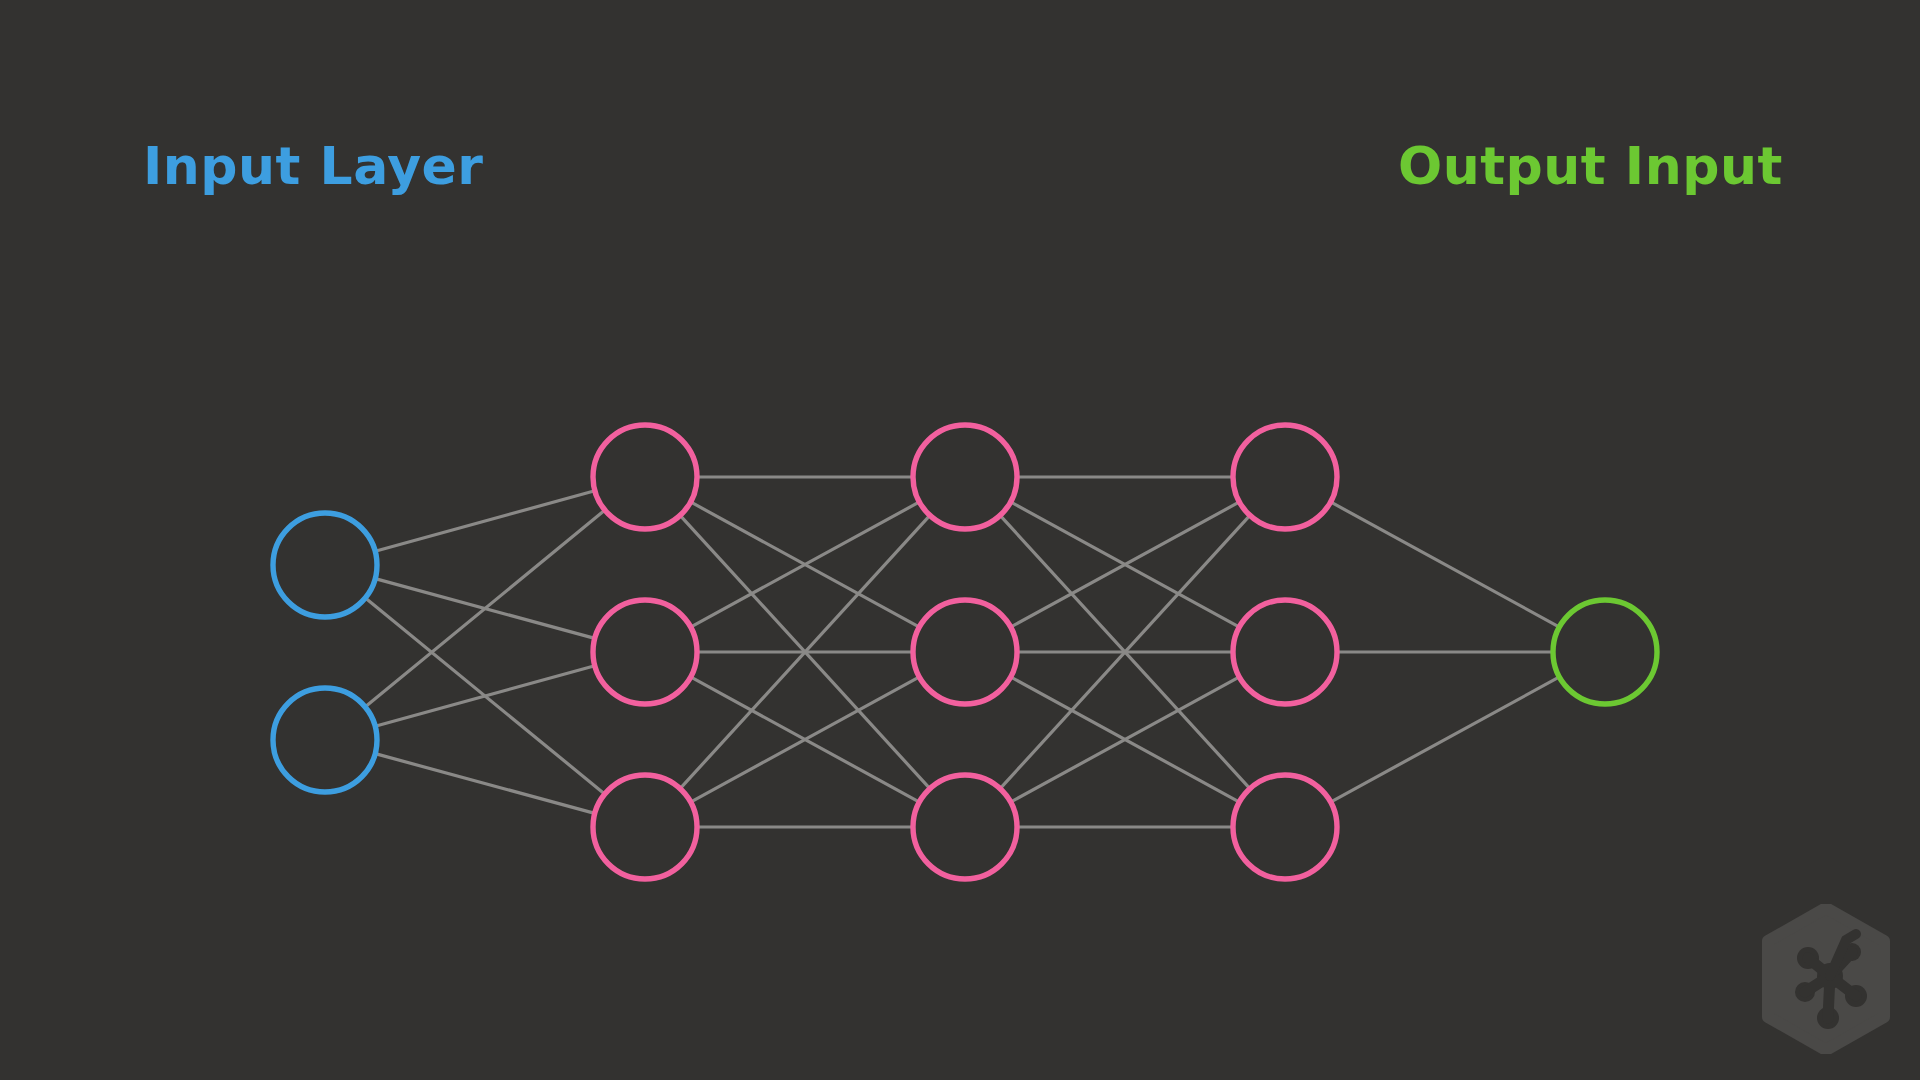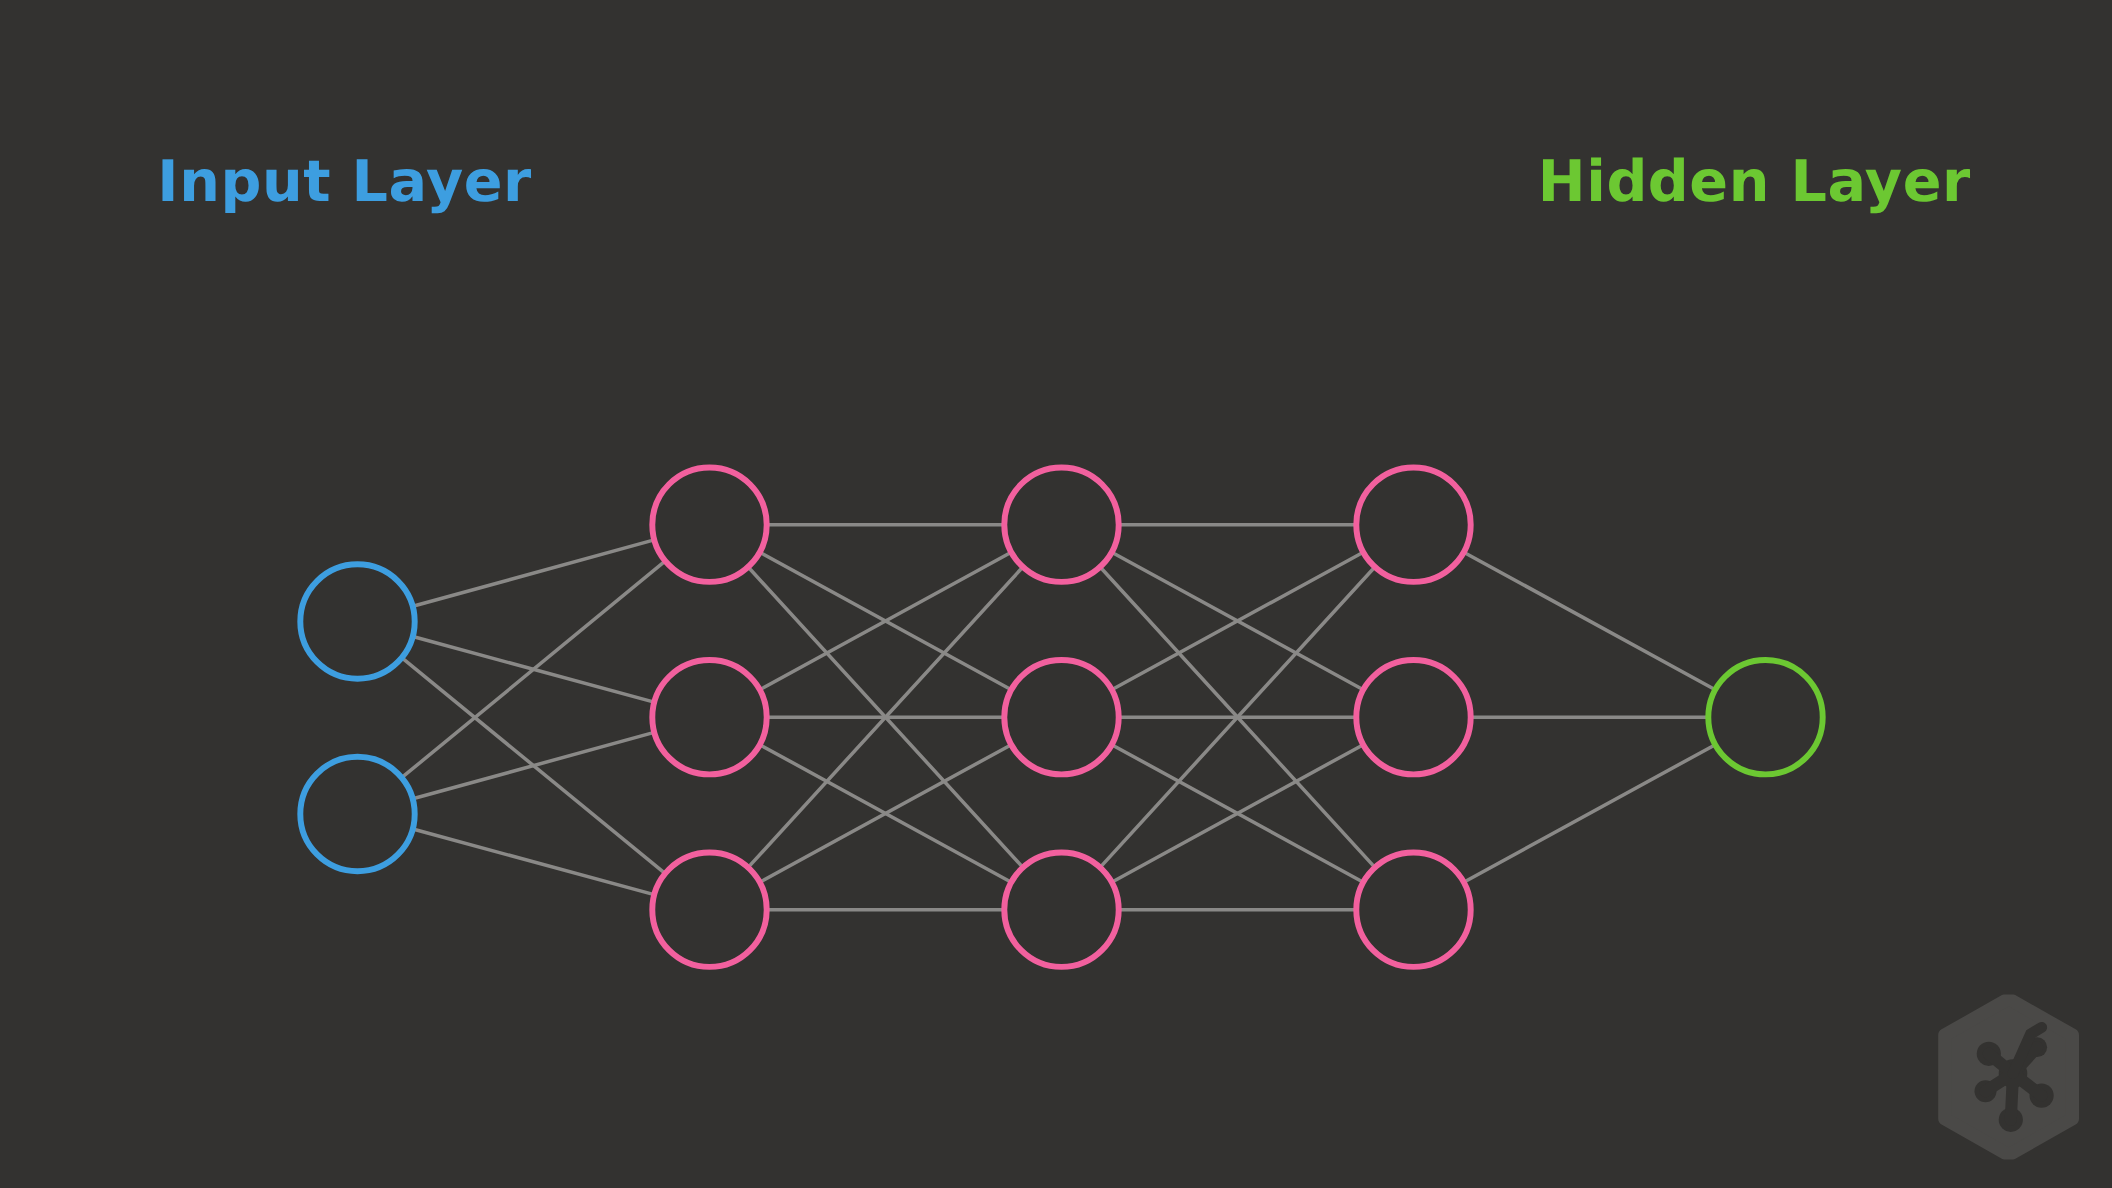--- a/index.html
+++ b/index.html
@@ -121,21 +121,21 @@
         <circle cx="965" cy="827" r="52" class="node" stroke="#f2609e" stroke-width="5.4" fill="none"></circle>
         <circle cx="1285" cy="477" r="52" class="node" stroke="#f2609e" stroke-width="5.4" fill="none"></circle>
         <circle cx="1285" cy="652" r="52" class="node" stroke="#f2609e" stroke-width="5.4" fill="none"></circle>
         <circle cx="1285" cy="827" r="52" class="node" stroke="#f2609e" stroke-width="5.4" fill="none"></circle>
         <circle cx="1605" cy="652" r="52" class="node" stroke="#6cc832" stroke-width="5.4" fill="none"></circle>
       </g>
   </svg>
 
   <div class="layer-labels">
     <div class="layer-label" id="label-input" style="color: rgb(61, 158, 224);">Input Layer</div>
-    <div class="layer-label" id="label-output" style="color: rgb(108, 200, 50);">Hidden Layer</div>
+    <div class="layer-label" id="label-output" style="color: rgb(108, 200, 50);">Output Input</div>
   </div>
 
   <svg id="watermark" viewBox="0 0 132 150">
     <path id="wm-hex" d="M66 4 L124 37 L124 113 L66 146 L8 113 L8 37 Z" stroke-linejoin="round" stroke-width="12" fill="#4a4947" stroke="#4a4947"></path>
     <g id="wm-neuron">
       <circle cx="48" cy="54" r="11" fill="#333230"></circle>
       <circle cx="92" cy="48" r="9" fill="#333230"></circle>
       <circle cx="45" cy="88" r="10" fill="#333230"></circle>
       <circle cx="96" cy="92" r="11" fill="#333230"></circle>
       <circle cx="68" cy="114" r="11" fill="#333230"></circle>

